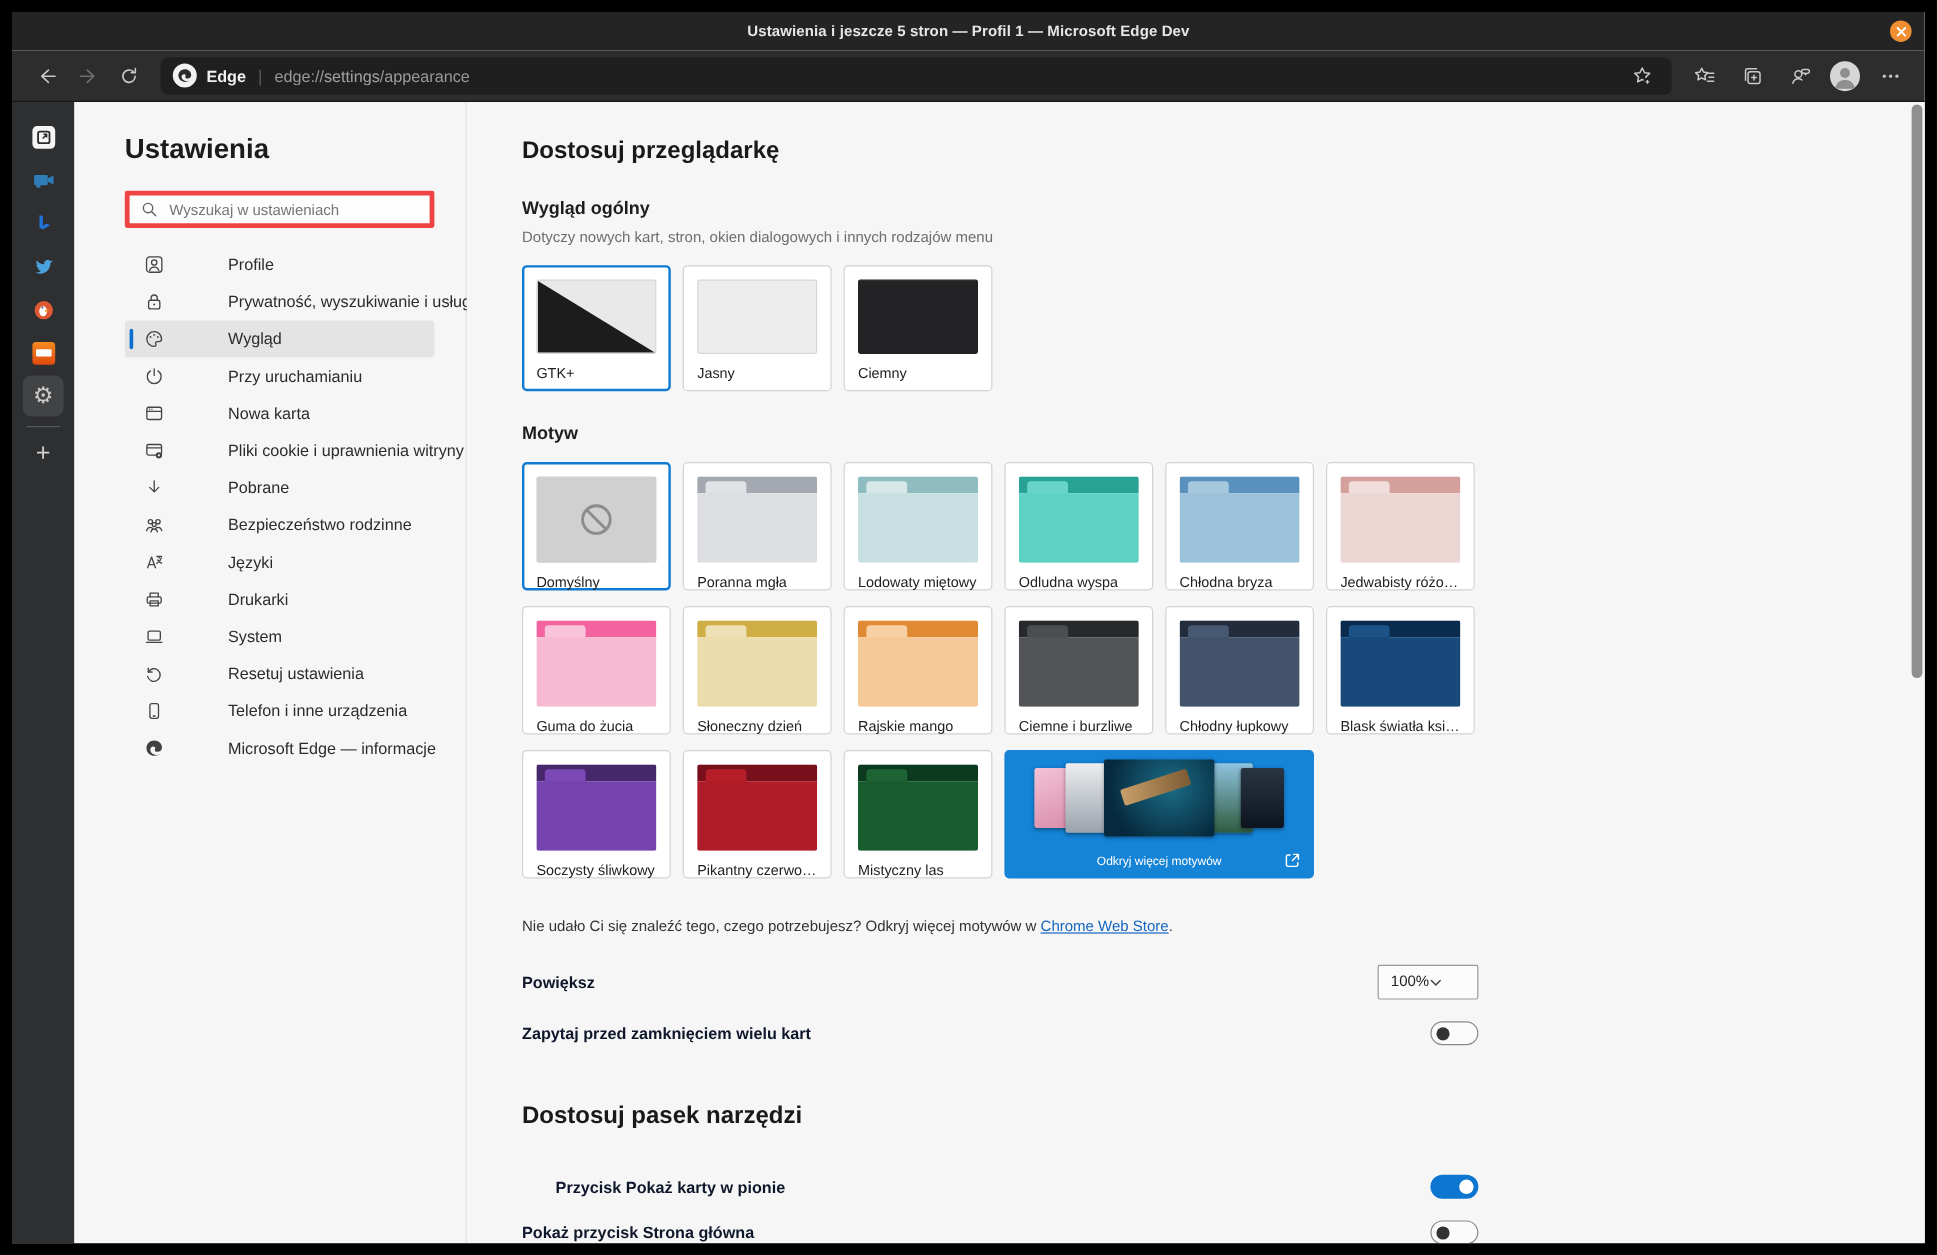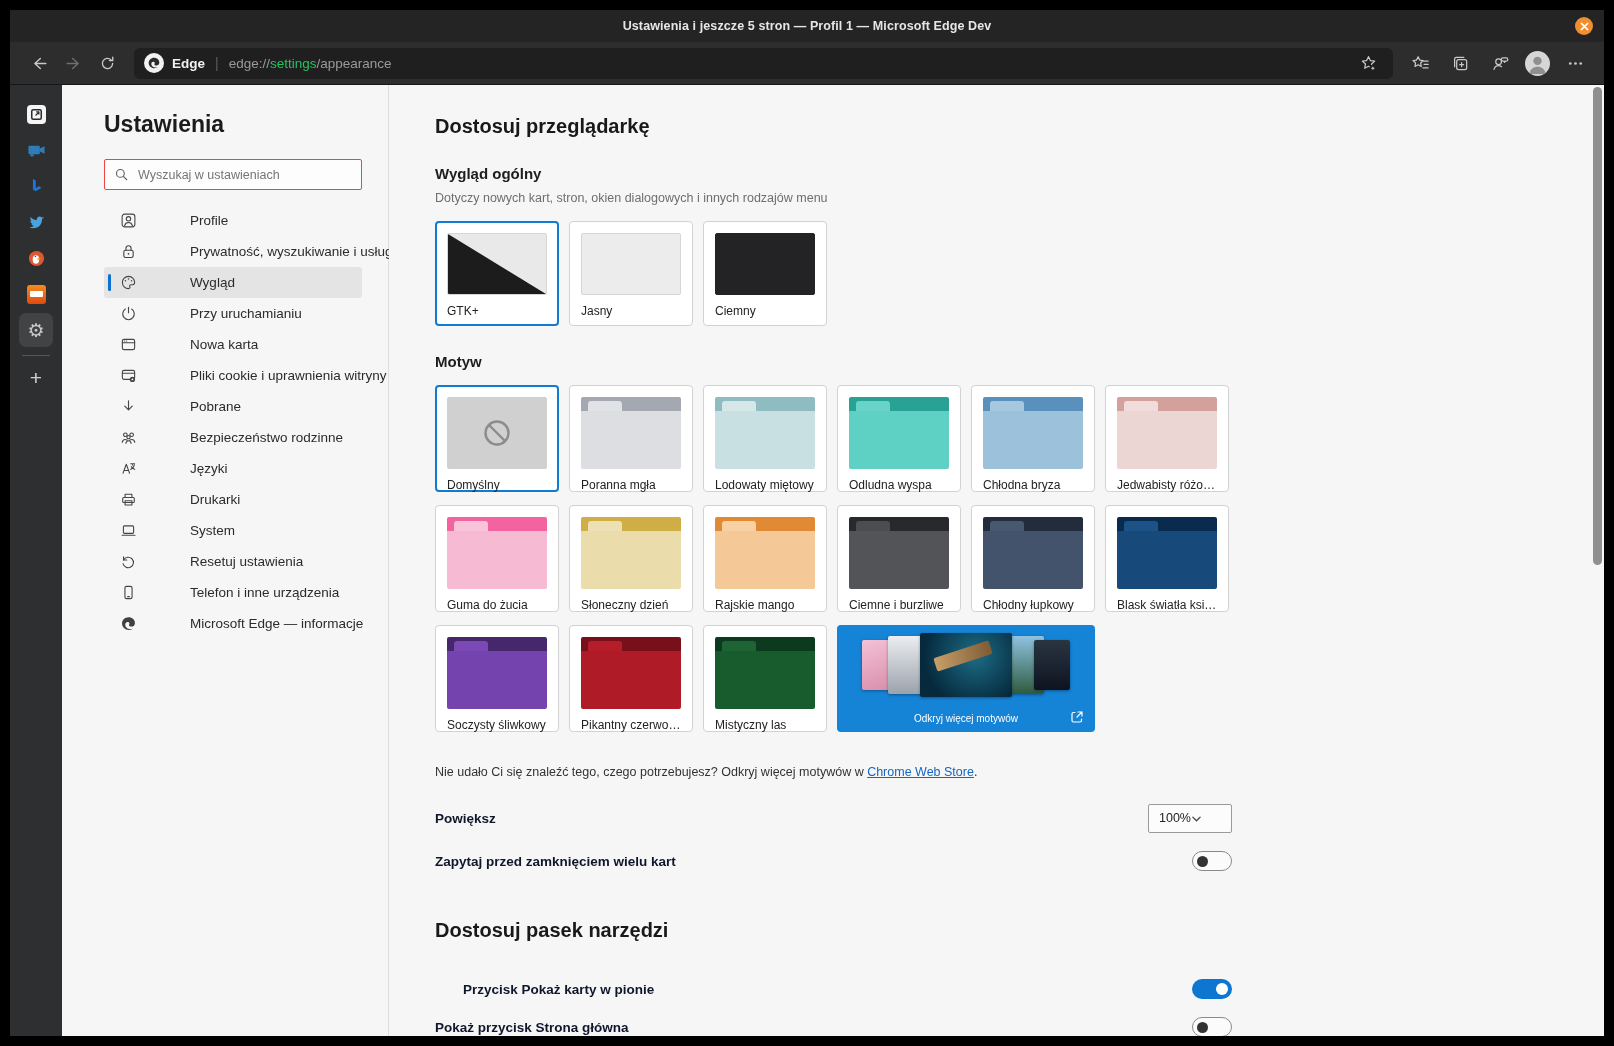--- a/index.html
+++ b/index.html
@@ -23,21 +23,21 @@
             margin-right:4px; border-radius:4px; }
   .navbtn svg { width:17px; height:17px; }
   .addressbar { flex:1; height:31px; background:#1f1f1f; border-radius:6px; margin:0 12px 0 8px;
                 display:flex; align-items:center; padding:0 10px; min-width:0; }
   .edge-ball { width:20px; height:20px; border-radius:50%; background:#f2f2f2;
                display:flex; align-items:center; justify-content:center; margin-right:8px; flex:none; }
   .edge-ball svg { width:14px; height:14px; }
   .brand { color:#f0f0f0; font-size:13.5px; font-weight:bold; margin-right:10px; }
   .urlsep { color:#5d5d5d; font-size:14px; margin-right:10px; font-weight:300; }
   .url { font-size:13.5px; white-space:nowrap; overflow:hidden; }
-  .url .dim { color:#9a9a9a; } .url .lit { color:#22c55e; }
+  .url .dim { color:#9a9a9a; } .url .lit { color:#a3a3a3; }
   .ab-spacer { flex:1; }
   .tool-ic { width:30px; height:30px; display:flex; align-items:center; justify-content:center;
              border-radius:4px; flex:none; }
   .tool-ic svg { width:19px; height:19px; }
   .tool-right { display:flex; align-items:center; gap:10px; }
   .avatar { width:25px; height:25px; border-radius:50%; background:#d6d6d6; overflow:hidden;
             display:flex; align-items:center; justify-content:center; }
 
   
   .bodyrow { flex:1; display:flex; min-height:0; }
@@ -52,21 +52,21 @@
   .vtab.active { background:#424345; }
   .gear-glyph { font-family:"DejaVu Sans", sans-serif; font-size:19px; color:#c9c9c9; line-height:1; }
   .strip-div { width:28px; height:1px; background:#57585a; margin:7px 0; }
   .plusbtn { color:#cfcfcf; font-size:21px; font-weight:300; width:34px; height:30px;
              display:flex; align-items:center; justify-content:center; cursor:pointer; }
   .boxicon { border-radius:4px; background:#f5f5f5; display:flex; align-items:center; justify-content:center; }
 
   
   .sidebar { width:326px; flex:none; background:#f6f6f6; padding:26px 0 0 42px; }
   .sb-title { font-size:23px; font-weight:bold; color:#1b1b1b; margin-bottom:21px; }
-  .searchbox { width:258px; height:31px; border:1px solid #ef4444; border-radius:2px; background:#fdfdfd;
+  .searchbox { width:258px; height:31px; border:4px solid #ef4444; border-radius:2px; background:#fdfdfd;
                display:flex; align-items:center; padding:0 9px; margin-bottom:15px; }
   .searchbox svg { width:15px; height:15px; flex:none; margin-right:9px; }
   .searchbox input { border:none; outline:none; background:transparent; font-size:12.5px;
                      color:#333; width:100%; font-family:"Liberation Sans",sans-serif; }
   .searchbox input::placeholder { color:#757575; }
   .nav { width:258px; }
   .nav-item { position:relative; height:31px; display:flex; align-items:center; padding-left:16px;
               border-radius:3px; cursor:pointer;gap:40px; }
   .nav-item .ic { width:17px; height:17px; margin-right:13px; flex:none; }
   .nav-item .lb { font-size:13.5px; color:#2b2b2b; white-space:nowrap; }

